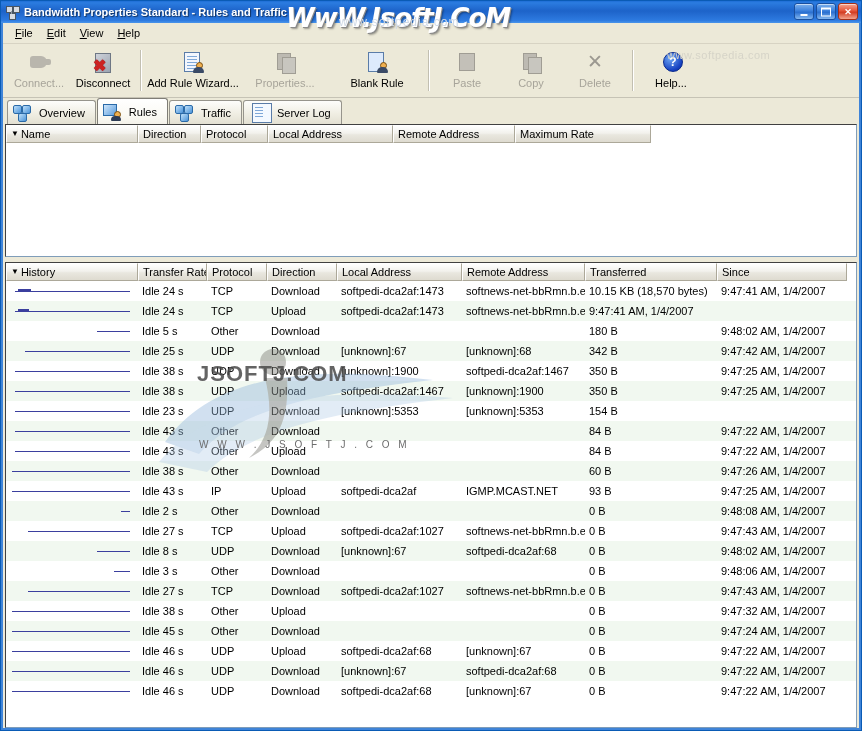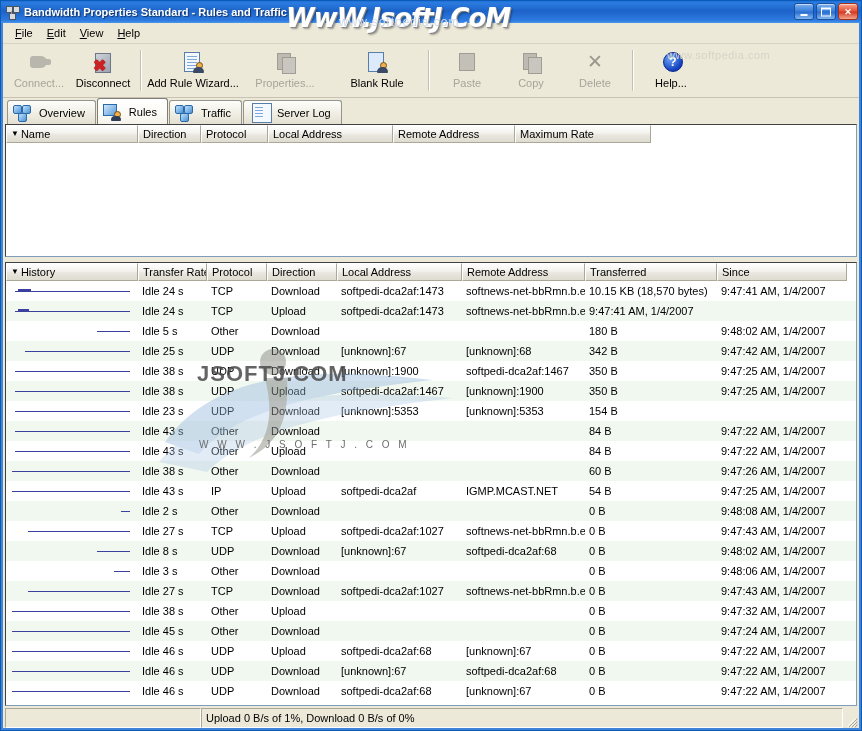--- a/index.html
+++ b/index.html
@@ -803,21 +803,21 @@
           </div>
           <div class="row">
             <div class="cell hist" style="width: 132px;">
               <div class="spark" style="width: 118px;"></div>
             </div>
             <div class="cell" style="width: 69px;">Idle 43 s</div>
             <div class="cell" style="width: 60px;">IP</div>
             <div class="cell" style="width: 70px;">Upload</div>
             <div class="cell" style="width: 125px;">softpedi-dca2af</div>
             <div class="cell" style="width: 123px;">IGMP.MCAST.NET</div>
-            <div class="cell" style="width: 132px;">54 B</div>
+            <div class="cell" style="width: 132px;">93 B</div>
             <div class="cell" style="width: 130px;">9:47:25 AM, 1/4/2007</div>
           </div>
           <div class="row alt">
             <div class="cell hist" style="width: 132px;">
               <div class="spark" style="width: 9px;"></div>
             </div>
             <div class="cell" style="width: 69px;">Idle 2 s</div>
             <div class="cell" style="width: 60px;">Other</div>
             <div class="cell" style="width: 70px;">Download</div>
             <div class="cell" style="width: 125px;"></div>
@@ -929,29 +929,20 @@
             <div class="cell" style="width: 60px;">UDP</div>
             <div class="cell" style="width: 70px;">Download</div>
             <div class="cell" style="width: 125px;">softpedi-dca2af:68</div>
             <div class="cell" style="width: 123px;">[unknown]:67</div>
             <div class="cell" style="width: 132px;">0 B</div>
             <div class="cell" style="width: 130px;">9:47:22 AM, 1/4/2007</div>
           </div>
         </div>
     </div>
 
-    <div class="statusbar">
-      <div class="sb-pane p1"></div>
-      <div class="sb-pane p2">Upload 0 B/s of 1%, Download 0 B/s of 0%</div>
-      <div class="grip">
-          <span></span>
-          <span></span>
-          <span></span>
-        </div>
-    </div>
 
   </div>
 
   <div class="wm wm-top">WwW.JsoftJ.CoM</div>
   <div class="wm wm-softpedia2">www.softpedia.com</div>
   <div class="wm wm-softpedia">www.softpedia.com</div>
   <div class="wm wm-big">
     <svg width="330" height="140" viewBox="0 0 330 140">
       <path d="M12 96 C 60 30, 150 18, 280 34 C 170 46, 86 62, 46 108 Z" fill="#8fb4da" opacity="0.75"></path>
       <path d="M6 116 C 56 56, 152 40, 300 52 C 180 66, 96 84, 54 126 Z" fill="#a8c4e2" opacity="0.6"></path>

